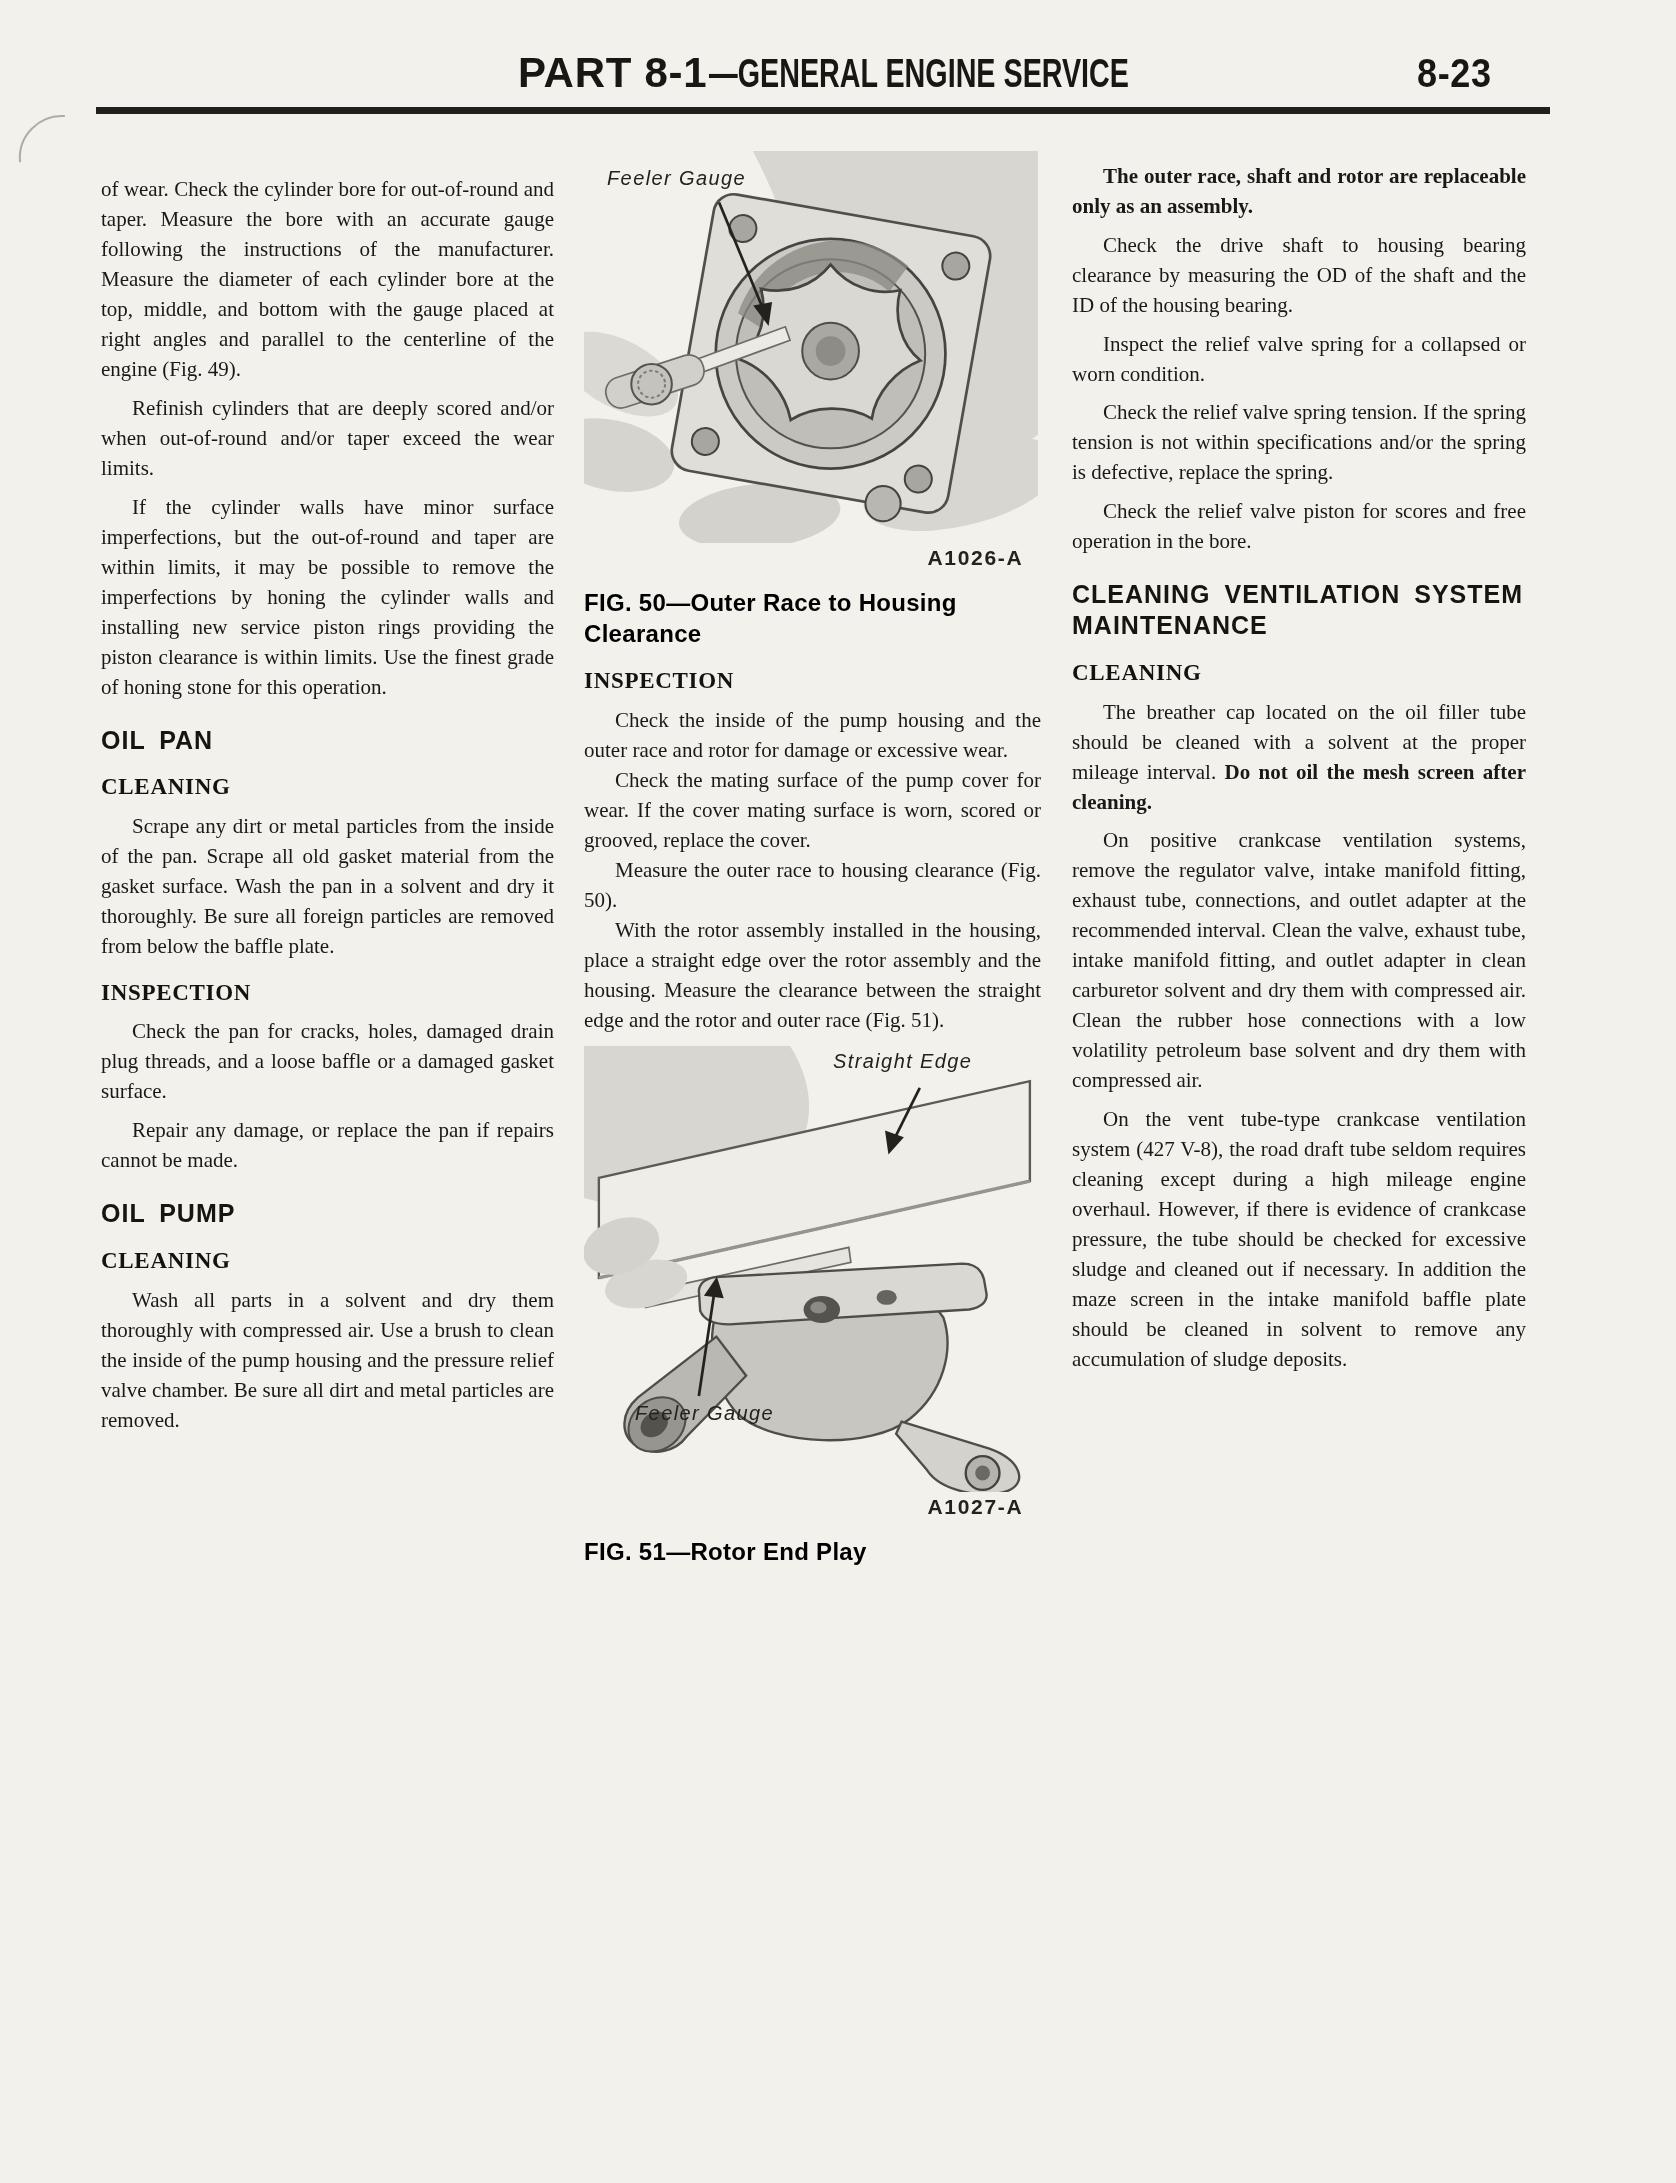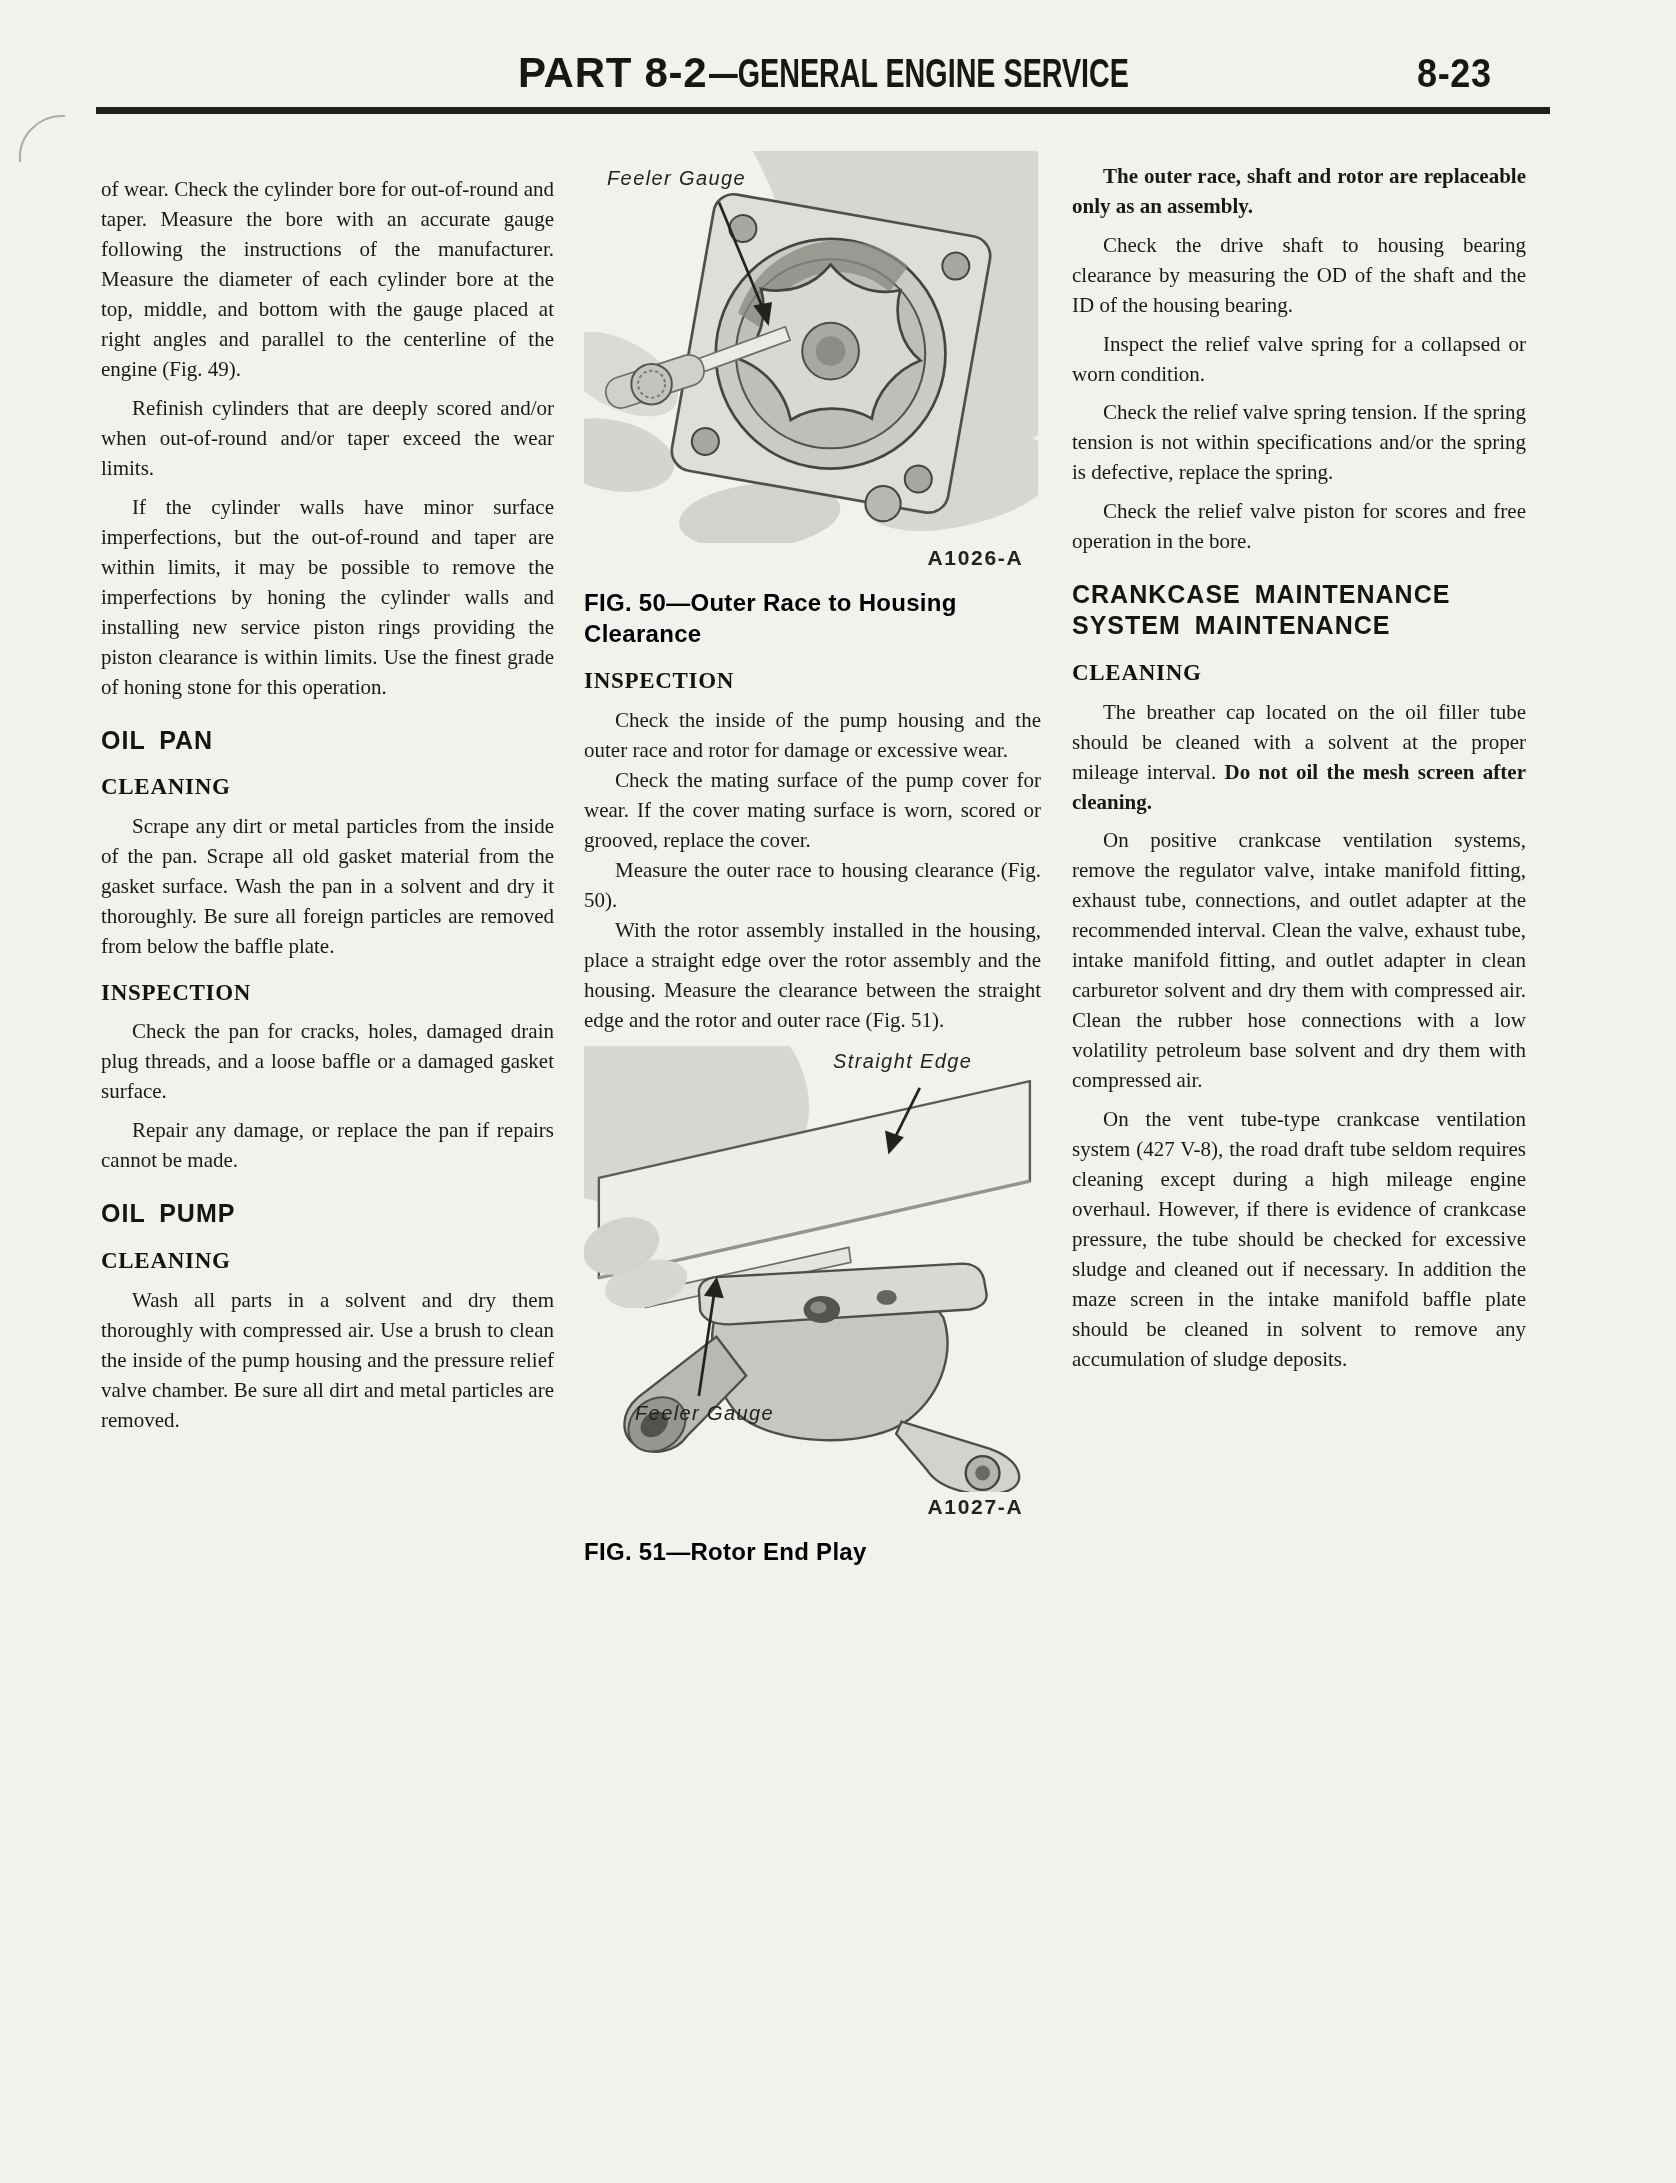--- a/index.html
+++ b/index.html
@@ -72,21 +72,21 @@
     margin-top:17px;
   }
   #fig51 { margin-top:10.8px; }
 </style>
 </head>
 <body>
 
 <div class="page">
 
   <div class="hdr">
-    <span class="hdr-part">PART 8-2</span><span class="hdr-title">—GENERAL ENGINE SERVICE</span>
+    <span class="hdr-part">PART 8-1</span><span class="hdr-title">—GENERAL ENGINE SERVICE</span>
   </div>
   <span class="hdr-page">8-23</span>
   <div class="rule"></div>
 
   <svg class="arc-artifact" width="57" height="57" viewBox="0 0 84 84">
     <path d="M72,6 A62,62 0 0 0 6,74" fill="none" stroke="#77756f" stroke-width="3"></path>
   </svg>
 
   <div class="col" id="col-left">
     <p class="body">of wear. Check the cylinder bore for out-of-round and taper. Measure the bore with an accurate gauge following the instructions of the manufacturer. Measure the diameter of each cylinder bore at the top, middle, and bottom with the gauge placed at right angles and parallel to the centerline of the engine (Fig. 49).</p>
@@ -183,21 +183,21 @@
     <div class="fig-code">A1027-A</div>
     <div class="fig-caption">FIG. 51—Rotor End Play</div>
   </div>
 
   <div class="col" id="col-right">
     <p class="body indent bold">The outer race, shaft and rotor are replaceable only as an assembly.</p>
     <p class="body gap indent">Check the drive shaft to housing bearing clearance by measuring the OD of the shaft and the ID of the housing bearing.</p>
     <p class="body gap indent">Inspect the relief valve spring for a collapsed or worn condition.</p>
     <p class="body gap indent">Check the relief valve spring tension. If the spring tension is not within specifications and/or the spring is defective, replace the spring.</p>
     <p class="body gap indent">Check the relief valve piston for scores and free operation in the bore.</p>
-    <h2 class="sans">CRANKCASE MAINTENANCE SYSTEM MAINTENANCE</h2>
+    <h2 class="sans">CLEANING VENTILATION SYSTEM MAINTENANCE</h2>
     <h3 class="serif">CLEANING</h3>
     <p class="body indent"><span>The breather cap located on the oil filler tube should be cleaned with a solvent at the proper mileage interval. </span><b>Do not oil the mesh screen after cleaning.</b></p>
     <p class="body gap indent">On positive crankcase ventilation systems, remove the regulator valve, intake manifold fitting, exhaust tube, connections, and outlet adapter at the recommended interval. Clean the valve, exhaust tube, intake manifold fitting, and outlet adapter in clean carburetor solvent and dry them with compressed air. Clean the rubber hose connections with a low volatility petroleum base solvent and dry them with compressed air.</p>
     <p class="body gap indent">On the vent tube-type crankcase ventilation system (427 V-8), the road draft tube seldom requires cleaning except during a high mileage engine overhaul. However, if there is evidence of crankcase pressure, the tube should be checked for excessive sludge and cleaned out if necessary. In addition the maze screen in the intake manifold baffle plate should be cleaned in solvent to remove any accumulation of sludge deposits.</p>
   </div>
 
 </div>
 
 
 </body></html>

